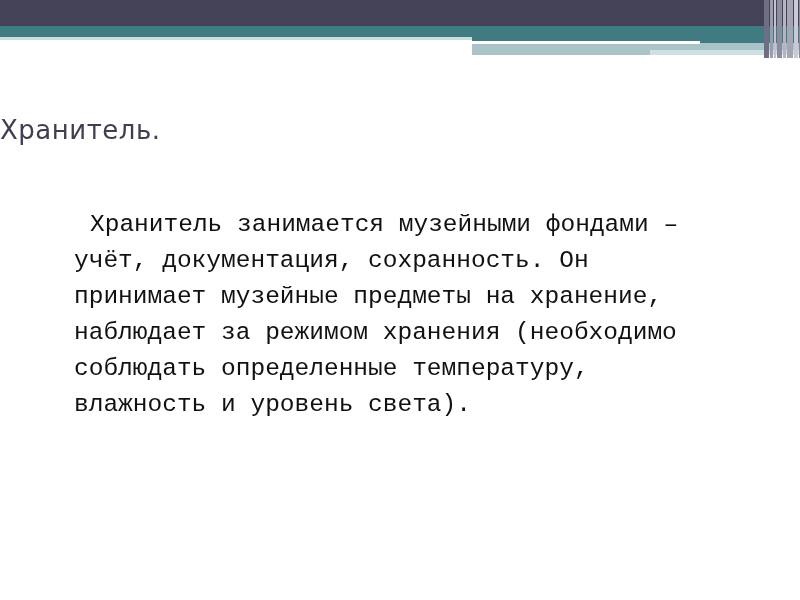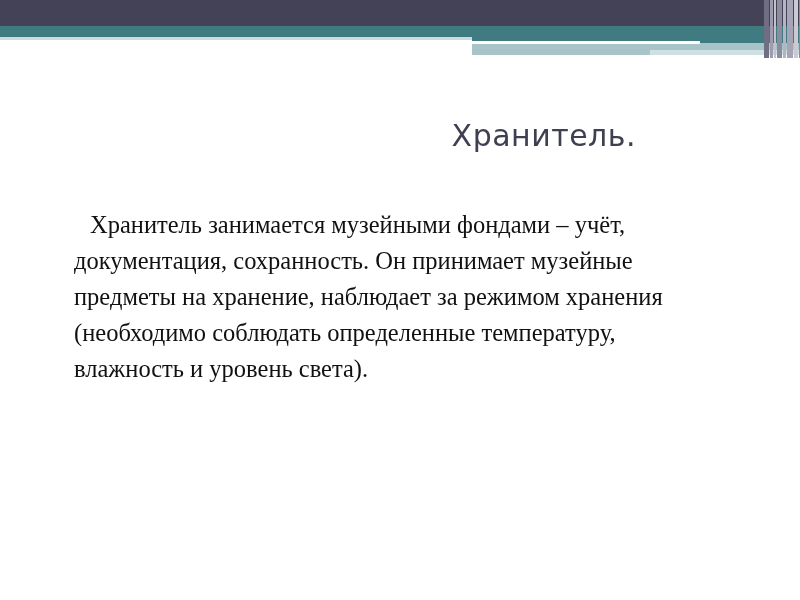--- a/index.html
+++ b/index.html
@@ -134,39 +134,39 @@
     top: 0;
     height: 58px;
   }
 
   
   .title {
     position: absolute;
     left: 0;
     top: 98px;
     width: 636px;
-    text-align: right;
+    text-align: left;
     font-family: "DejaVu Sans", "Liberation Sans", sans-serif;
-    font-size: 30px;
+    font-size: 26px;
     font-weight: 400;
     color: #3f3f52;
     letter-spacing: 0.5px;
     line-height: 1.2;
   }
 
   
   .body-block {
     position: absolute;
     left: 60px;
     top: 207px;
     width: 660px;
   }
   .body-text {
     margin: 0;
-    font-family: Liberation Serif, serif;
+    font-family: Liberation Mono, monospace;
     font-size: 24.5px;
     line-height: 36px;
     color: #111111;
     text-indent: 16px;
     padding-left: 14px;
     white-space: pre-wrap;
   }
 </style>
 </head>
 <body>

